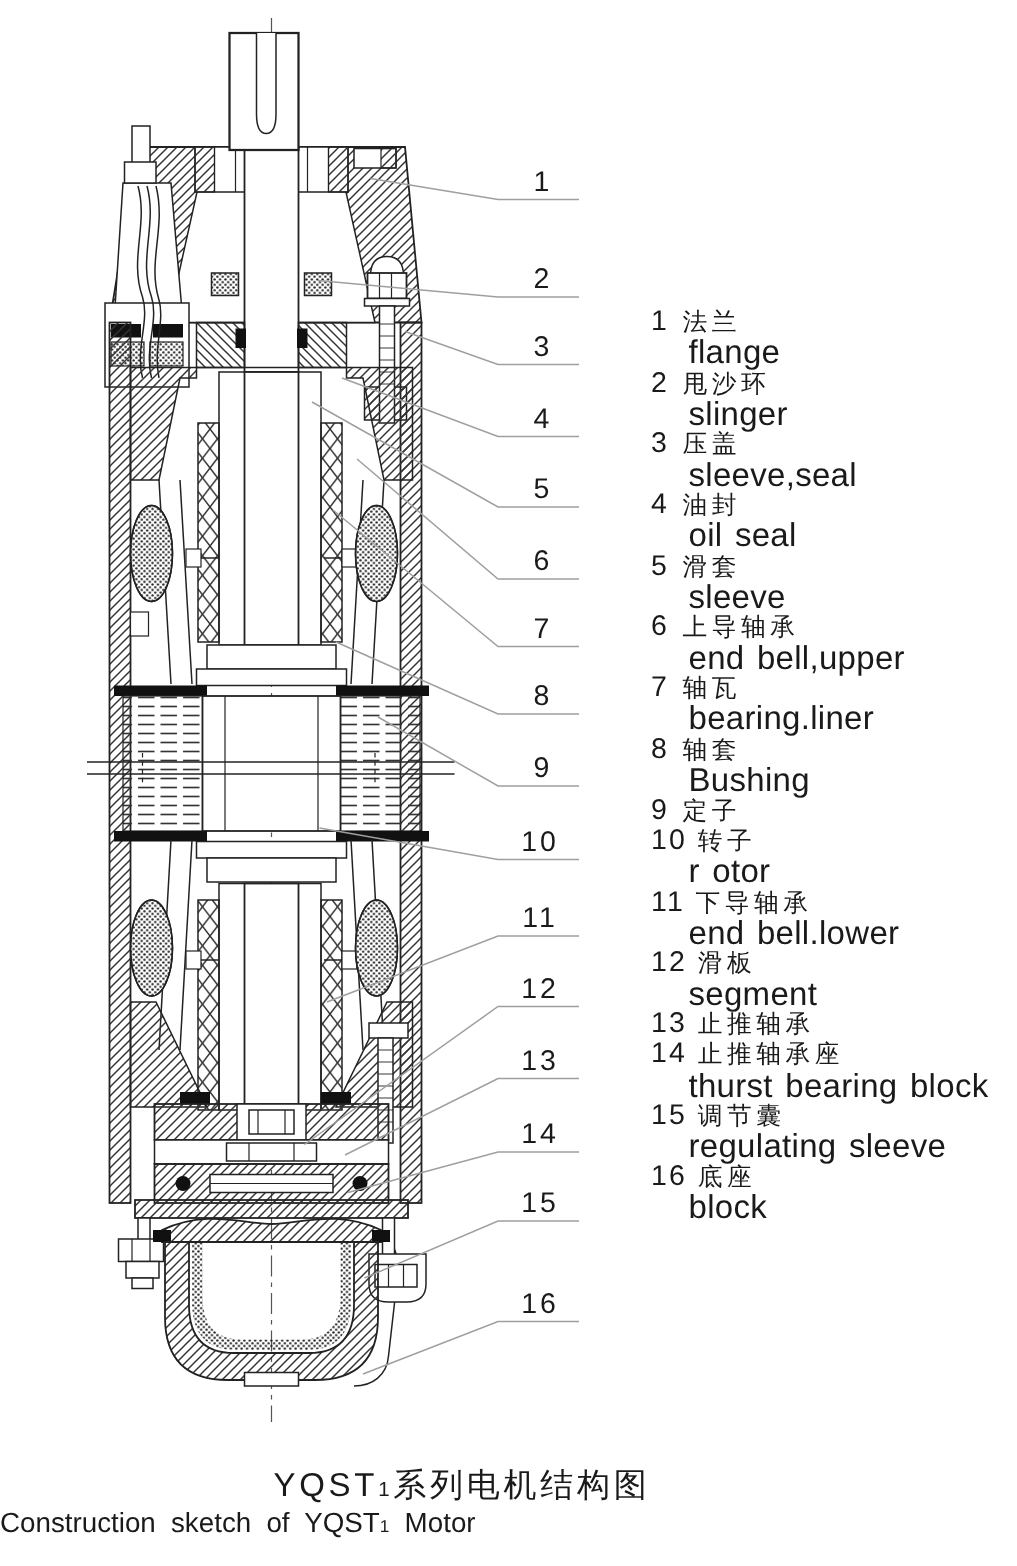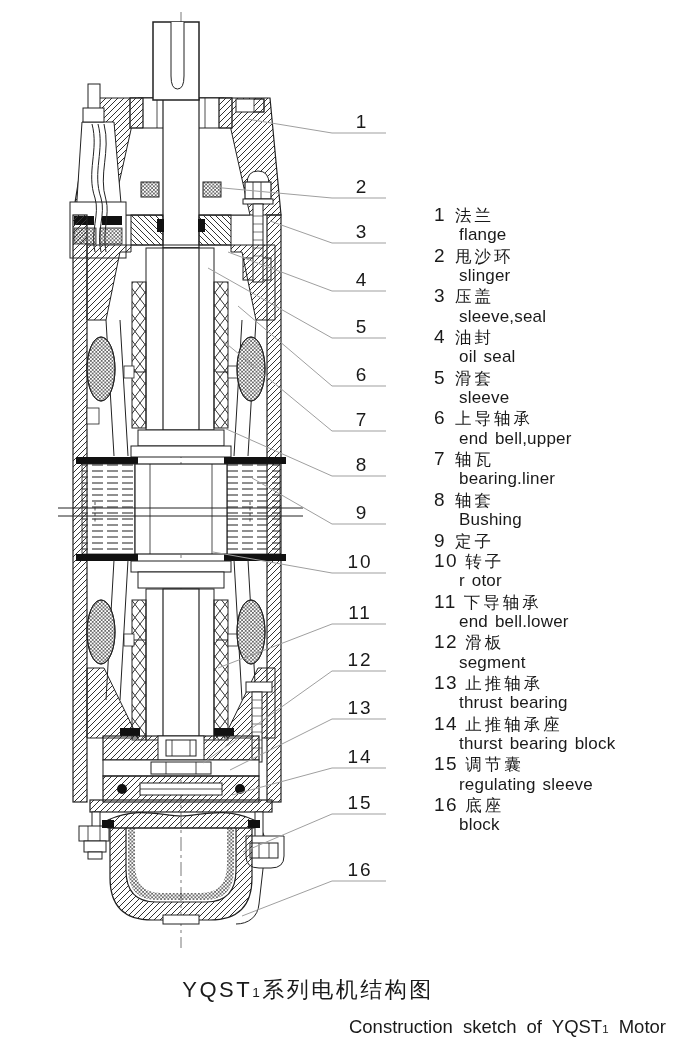--- a/index.html
+++ b/index.html
@@ -5,23 +5,23 @@
   html,body{margin:0;padding:0;background:#fff;}
   .screen{position:relative;width:678px;height:1044px;background:#ffffff;overflow:hidden;
           font-family:"Liberation Sans","DejaVu Sans",sans-serif;color:#1a1a1a;}
   svg.diagram{position:absolute;left:0;top:0;}
   .callout{position:absolute;transform:translate(-50%,-50%);font-size:19px;letter-spacing:2px;
            color:#1a1a1a;white-space:nowrap;}
   .legend{position:absolute;left:434px;top:205px;width:242px;}
   .legend-item .l1{display:flex;align-items:baseline;line-height:20.35px;}
   .legend-item .num{font-size:19px;letter-spacing:1.5px;margin-right:7px;min-width:14px;}
   .legend-item .zh{font-size:16.5px;letter-spacing:3px;}
-  .legend-item .l2{font-size:17px;line-height:20.35px;padding-left:25px;word-spacing:2px;letter-spacing:0.2px;}
+  .legend-item .l2{font-size:22px;line-height:20.35px;padding-left:25px;word-spacing:2px;letter-spacing:0.2px;}
   .title-zh{position:absolute;top:975px;left:0;width:616px;text-align:center;font-size:22px;letter-spacing:2.5px;}
-  .title-en{position:absolute;top:1004px;left:0;width:666px;text-align:right;font-size:18.5px;word-spacing:5px;margin-top:12px;}
+  .title-en{position:absolute;top:1004px;left:0;width:666px;text-align:left;font-size:18.5px;word-spacing:5px;}
   .sub{font-size:0.62em;}
 </style>
 </head>
 <body>
 
 <div class="screen">
 
   <svg class="diagram" width="400" height="960" viewBox="0 0 400 960">
     <defs>
       <pattern id="ph" patternUnits="userSpaceOnUse" width="6" height="6">
@@ -404,21 +404,20 @@
           <span class="zh">滑板</span>
         </div>
         <div class="l2">segment</div>
       </div>
 
       <div class="legend-item">
         <div class="l1">
           <span class="num">13</span>
           <span class="zh">止推轴承</span>
         </div>
-        <div class="l2">thrust bearing</div>
       </div>
 
       <div class="legend-item">
         <div class="l1">
           <span class="num">14</span>
           <span class="zh">止推轴承座</span>
         </div>
         <div class="l2">thurst bearing block</div>
       </div>
 

